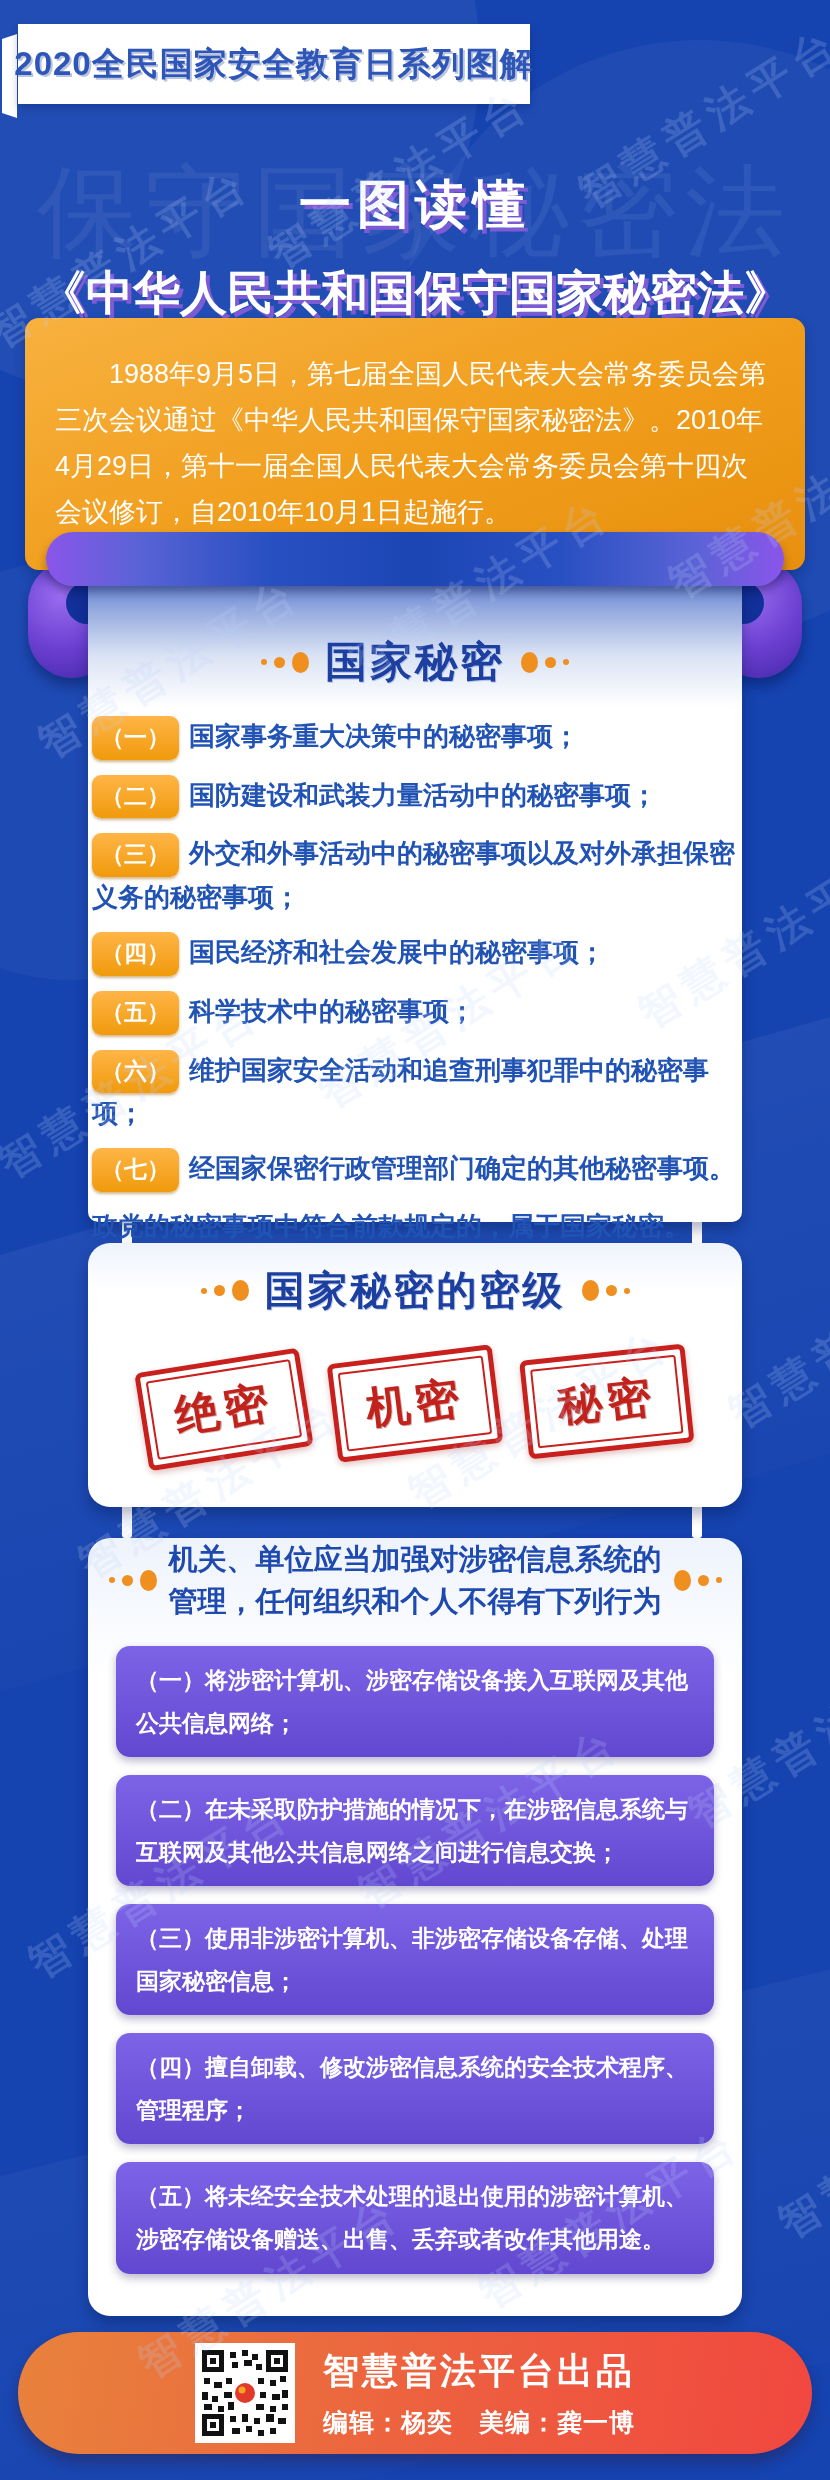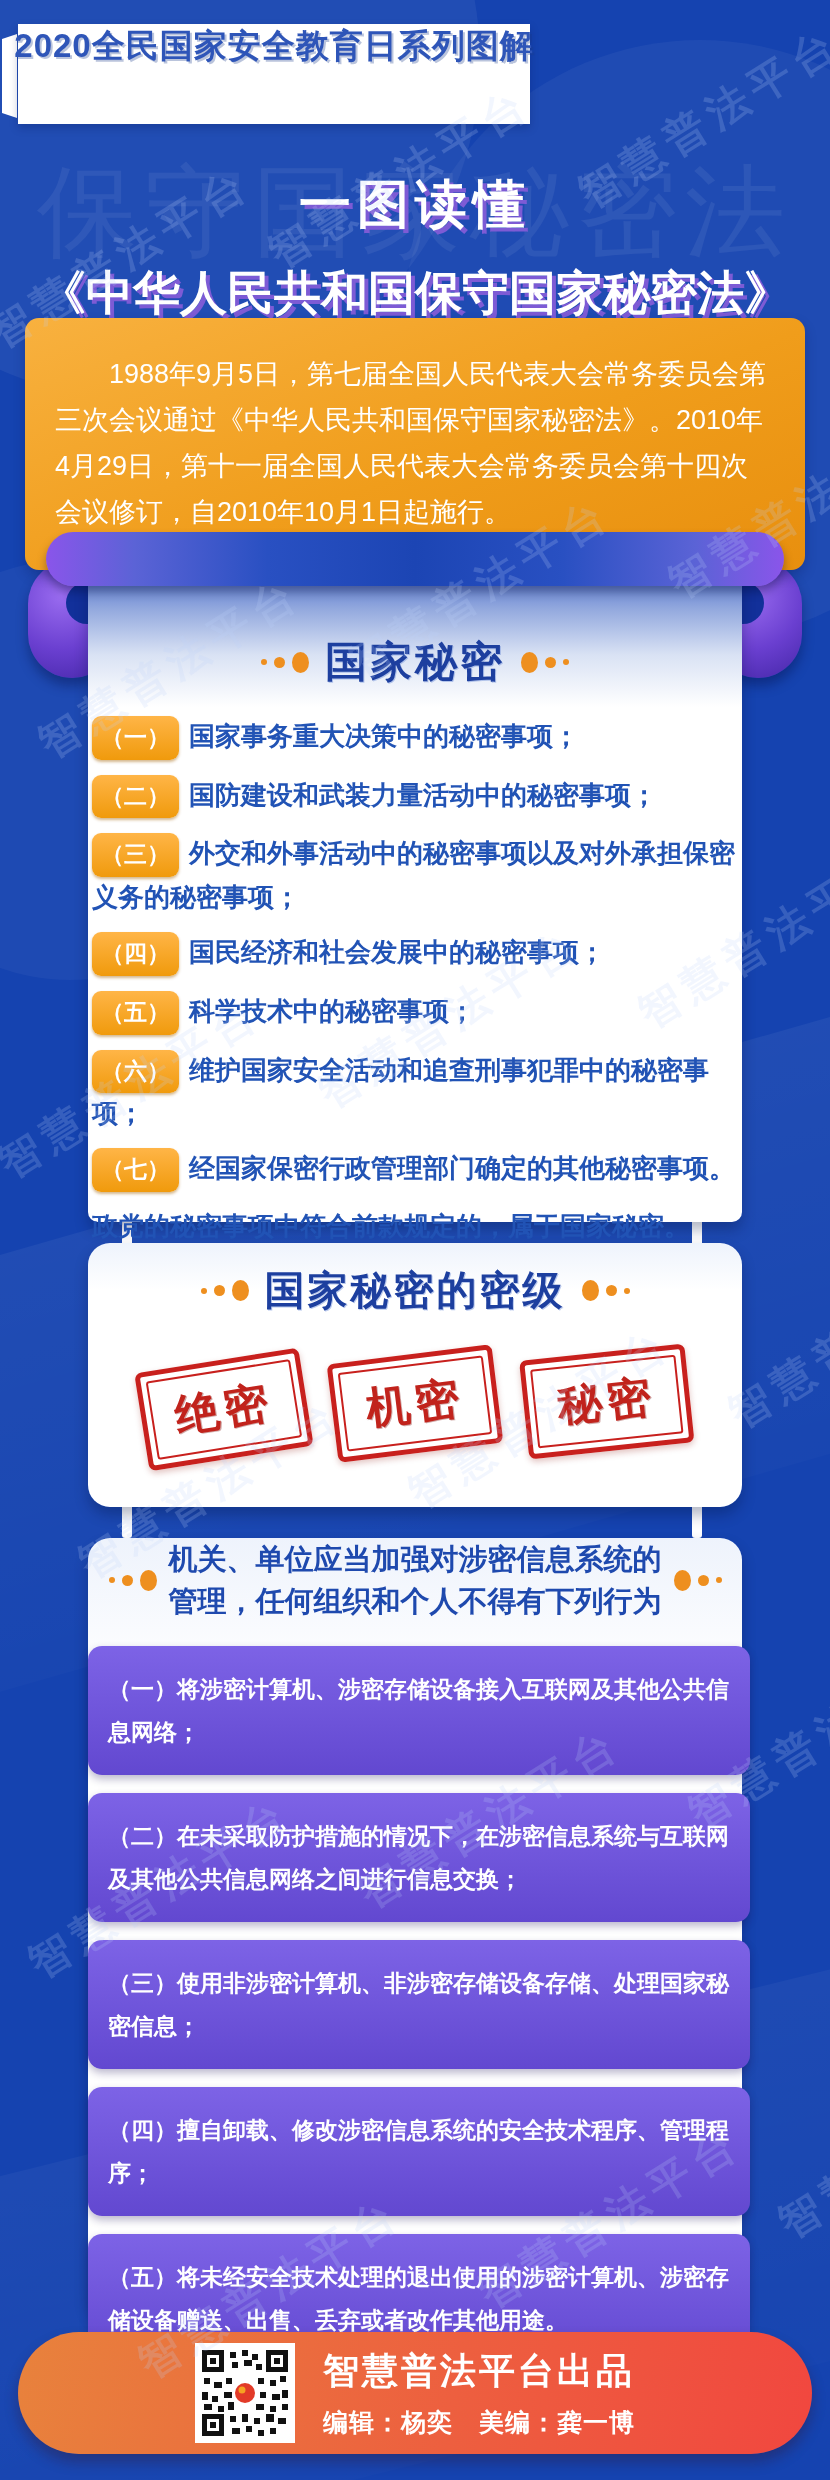--- a/index.html
+++ b/index.html
@@ -20,22 +20,22 @@
   .bg-diag2 { position:absolute; left:-120px; top:2050px; width:1300px; height:380px;
     background:linear-gradient(rgba(255,255,255,0.04),rgba(255,255,255,0.01));
     transform:rotate(-14deg); border-radius:40px; }
 
   
   .wm-layer { position:absolute; inset:0; z-index:50; pointer-events:none; overflow:hidden; }
   .wm { position:absolute; font-size:42px; font-weight:bold; letter-spacing:8px;
     color:rgba(190,208,252,0.20); transform:rotate(-32deg); white-space:nowrap; }
 
   
-  .ribbon { position:absolute; left:18px; top:24px; width:512px; height:100px; background:#ffffff;
-    display:flex; align-items:flex-start; justify-content:center; z-index:3;
+  .ribbon { position:absolute; left:18px; top:24px; width:512px; height:80px; background:#ffffff;
+    display:flex; align-items:center; justify-content:center; z-index:3;
     box-shadow:0 4px 8px rgba(5,20,80,0.25); }
   .ribbon-fold { position:absolute; left:2px; top:34px; width:15px; height:84px; background:#ffffff;
     clip-path:polygon(0 6%, 100% 0, 100% 100%, 0 94%); z-index:2;
     box-shadow:2px 2px 4px rgba(5,20,80,0.3); }
   .ribbon-text { font-size:33px; font-weight:bold; color:#2e55b8; letter-spacing:1px;
     text-shadow:2px 2px 0 rgba(28,58,138,0.30); white-space:nowrap; }
 
   
   .title-wm { position:absolute; left:0; right:0; top:146px; text-align:center; z-index:1;
     font-size:100px; font-weight:normal; color:rgba(255,255,255,0.065); letter-spacing:8px; white-space:nowrap; }
@@ -106,21 +106,21 @@
   .stamp-inner { border:2px solid #c8201d; border-radius:3px; padding:8px 22px;
     font-size:44px; font-weight:bold; letter-spacing:5px; color:#c1231c;
     text-shadow:1px 1px 0 rgba(120,10,5,0.35); white-space:nowrap; }
   .stamp:nth-child(1) { transform:rotate(-9deg) translateY(6px); }
   .stamp:nth-child(2) { transform:rotate(-7deg); }
   .stamp:nth-child(3) { transform:rotate(-6deg) translateY(-2px); }
 
   .s3-head { gap:12px; }
   .s3-title { text-align:center; font-size:29px; font-weight:bold; color:#1e49ae; line-height:1.45; }
   .s3-items { margin-top:24px; }
-  .p-box { width:662px; margin:0 auto 18px; border-radius:14px; padding:22px 20px;
+  .p-box { width:598px; margin:0 auto 18px; border-radius:14px; padding:13px 20px;
     background:linear-gradient(180deg,#7d63e6 0%, #6248d0 100%);
     box-shadow:0 4px 8px rgba(25,15,90,0.3); }
   .p-box p { color:#ffffff; font-size:23px; font-weight:bold; line-height:1.85; }
 
   
   .footer { position:absolute; left:18px; top:2332px; width:794px; height:122px; z-index:2;
     border-radius:61px; background:linear-gradient(100deg,#e8823c 0%, #ed5f3f 55%, #f1473f 100%);
     display:flex; align-items:center; justify-content:center; gap:28px;
     box-shadow:0 8px 14px rgba(60,10,10,0.3); }
   .qr { width:100px; height:100px; background:#ffffff; padding:5px; flex:0 0 auto; }

